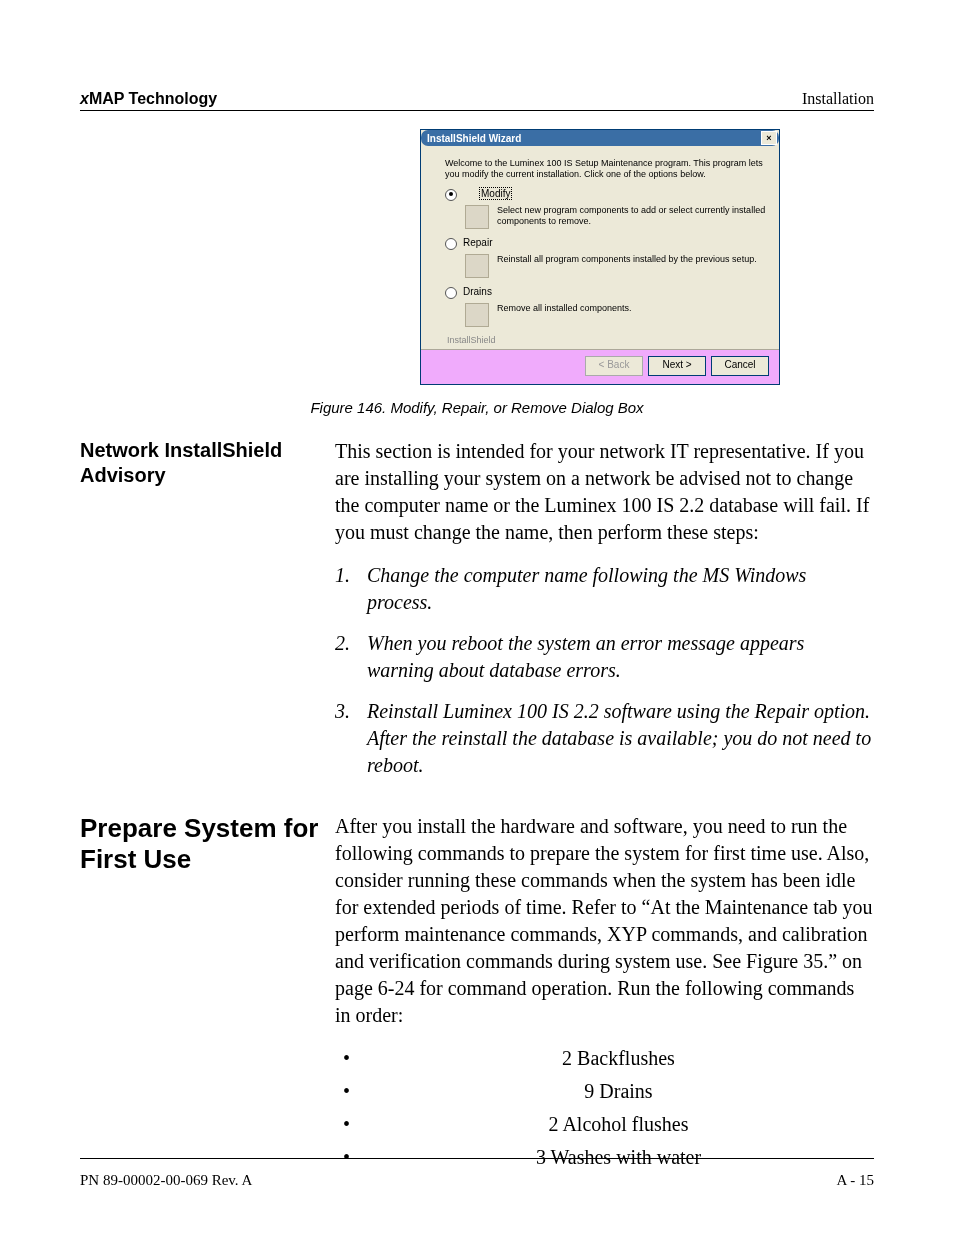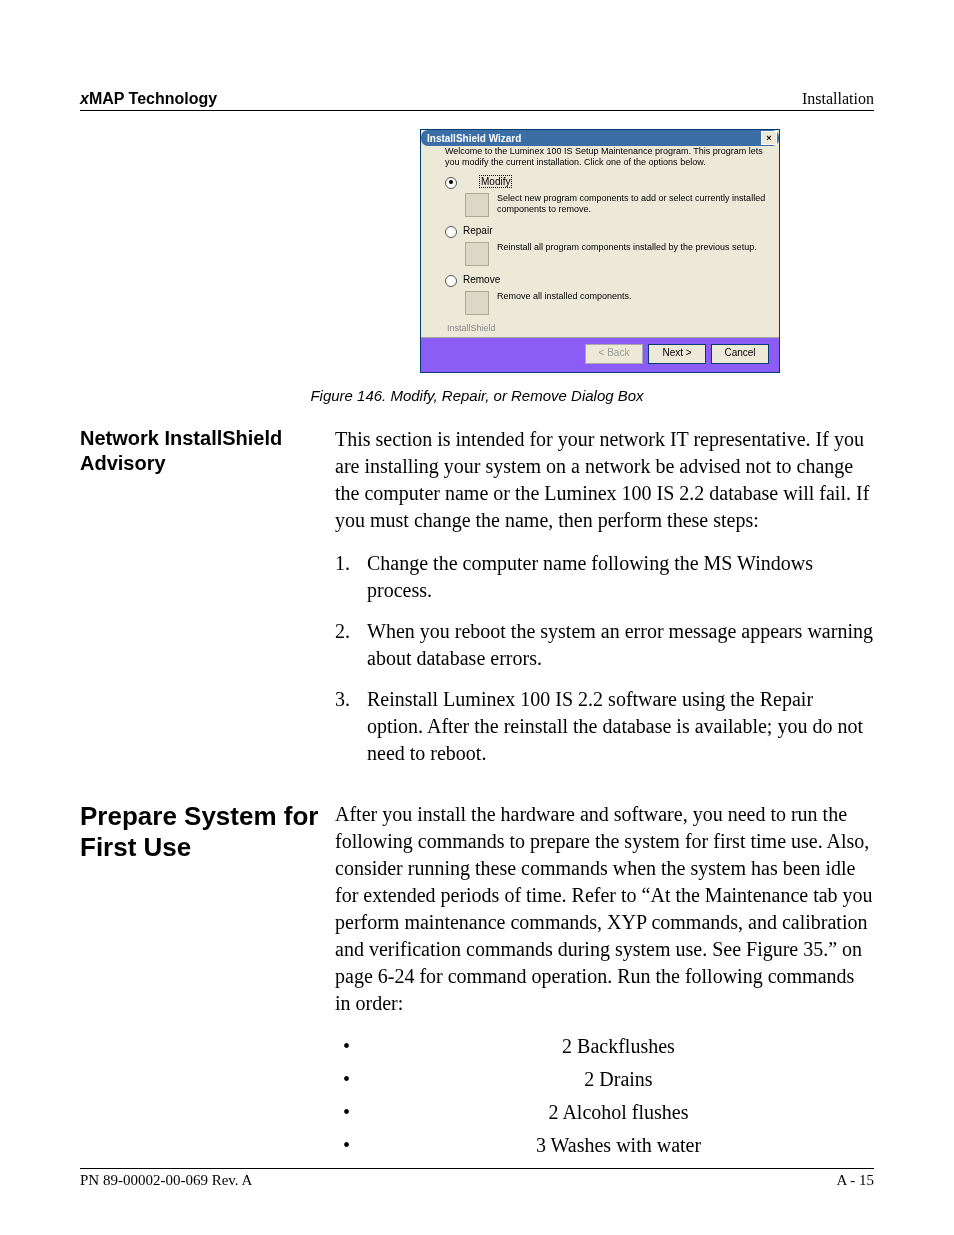--- a/index.html
+++ b/index.html
@@ -90,21 +90,21 @@
     font-size: 9px;
     margin-left: 10px;
   }
   .dlg-head .logo-sq {
     width: 26px; height: 26px;
     border:1px solid #7a96df;
     background: linear-gradient(135deg,#eef4ff,#b9d0f0);
     border-radius:3px;
   }
   .dlg-body {
-    padding: 0 12px 4px 16px;
+    padding: 12px 12px 4px 16px;
     font-size: 9px;
   }
   .dlg-intro { margin: 0 4px 8px 8px; font-size: 9px; line-height:1.2; }
   .opt { display:flex; align-items:flex-start; gap:6px; margin: 2px 0 4px 8px; }
   .opt .radio {
     width:10px; height:10px; border:1px solid #555; border-radius:50%;
     background:#fff; margin-top:1px; flex:0 0 auto;
   }
   .opt .radio.sel::after {
     content:""; display:block; width:4px; height:4px; border-radius:50%;
@@ -120,21 +120,21 @@
     width: 22px; height: 22px; flex:0 0 auto;
     background:#dcd7c7; border:1px solid #b0aa94;
   }
   .dlg-footer-label {
     font-size:9px; color:#888; margin: 2px 0 0 10px;
   }
   .dlg-buttons {
     border-top:1px solid #aca899;
     padding: 6px 10px 8px;
     display:flex; gap:5px; justify-content:flex-end;
-    background:#8b5cf6;
+    background:#f0abfc;
   }
   .dlg-buttons .btn {
     min-width: 56px; height:18px; font-size:10px;
     border:1px solid #003c74; background:#ece9d8;
     text-align:center; line-height:16px;
   }
   .dlg-buttons .btn.disabled { color:#999; border-color:#aaa; }
 
   .fig-caption {
     text-align: center;
@@ -164,21 +164,21 @@
     line-height: 1.35;
   }
   .para { margin: 0 0 16px; }
   .diamond-row {
     display:flex; gap:14px; align-items:flex-start; margin: 4px 0 14px;
   }
   .diamond {
     width: 11px; height: 11px; background:#000;
     transform: rotate(45deg); margin: 5px 2px 0 3px; flex:0 0 auto;
   }
-  .ol { counter-reset: li; padding:0; margin:0 0 8px; }
+  .ol { counter-reset: li; padding:0; margin:0 0 8px;font-style:italic; }
   .ol .li {
     display:flex; gap:12px; margin: 0 0 14px;
   }
   .ol .li .num::after {
     counter-increment: li;
     content: counter(li) ".";
   }
   .ol .li .num { min-width: 20px; }
   .ul-bullet { list-style:none; padding:0; margin:0; }
   .ul-bullet li {
@@ -186,21 +186,21 @@
   }
   .ul-bullet li::before {
     content: "•"; position:absolute; left:8px; top:0;
   }
 
   .footer {
     position:absolute;
     left:80px; right:80px; bottom:46px;
     border-top:1px solid #000;
     display:flex; justify-content:space-between;
-    padding-top:3px;
+    padding-top:13px;
     font-size:15px;
   }
 </style>
 </head>
 <body>
 
 <div class="page">
 
   <div class="header">
     <div class="header-left"><span class="brand-x">x</span><span class="brand-rest">MAP Technology</span></div>
@@ -229,21 +229,21 @@
           <span class="radio"></span>
           <span class="lab">Repair</span>
         </div>
         <div class="opt-desc">
           <span class="opt-ico"></span>
           <span>Reinstall all program components installed by the previous setup.</span>
         </div>
 
         <div class="opt">
           <span class="radio"></span>
-          <span class="lab">Remove</span>
+          <span class="lab">Drains</span>
         </div>
         <div class="opt-desc">
           <span class="opt-ico"></span>
           <span>Remove all installed components.</span>
         </div>
 
         <div class="dlg-footer-label">InstallShield</div>
       </div>
       <div class="dlg-buttons">
         <span class="btn disabled">&lt; Back</span>
@@ -275,21 +275,21 @@
       </div>
     </div>
   </div>
 
   <div class="section">
     <div class="side-label side-h1">Prepare System for First Use</div>
     <div class="body-col">
       <p class="para">After you install the hardware and software, you need to run the following commands to prepare the system for first time use. Also, consider running these commands when the system has been idle for extended periods of time. Refer to “At the Maintenance tab you perform maintenance commands, XYP commands, and calibration and verification commands during system use. See Figure 35.” on page 6-24 for command operation. Run the following commands in order:</p>
       <ul class="ul-bullet">
         <li>2 Backflushes</li>
-        <li>2 Drains</li>
+        <li>9 Drains</li>
         <li>2 Alcohol flushes</li>
         <li>3 Washes with water</li>
       </ul>
     </div>
   </div>
 
   <div class="footer">
     <span>PN 89-00002-00-069 Rev. A</span>
     <span>A - 15</span>
   </div>

